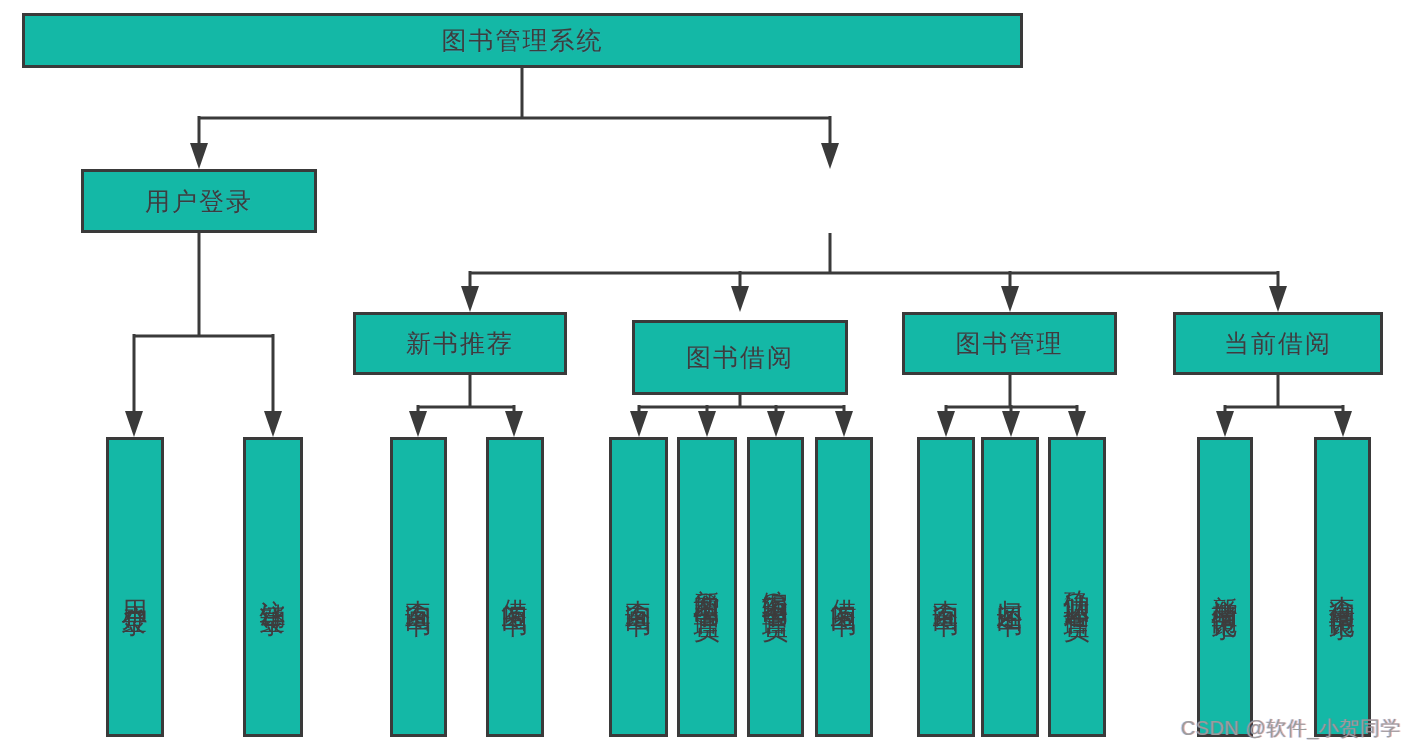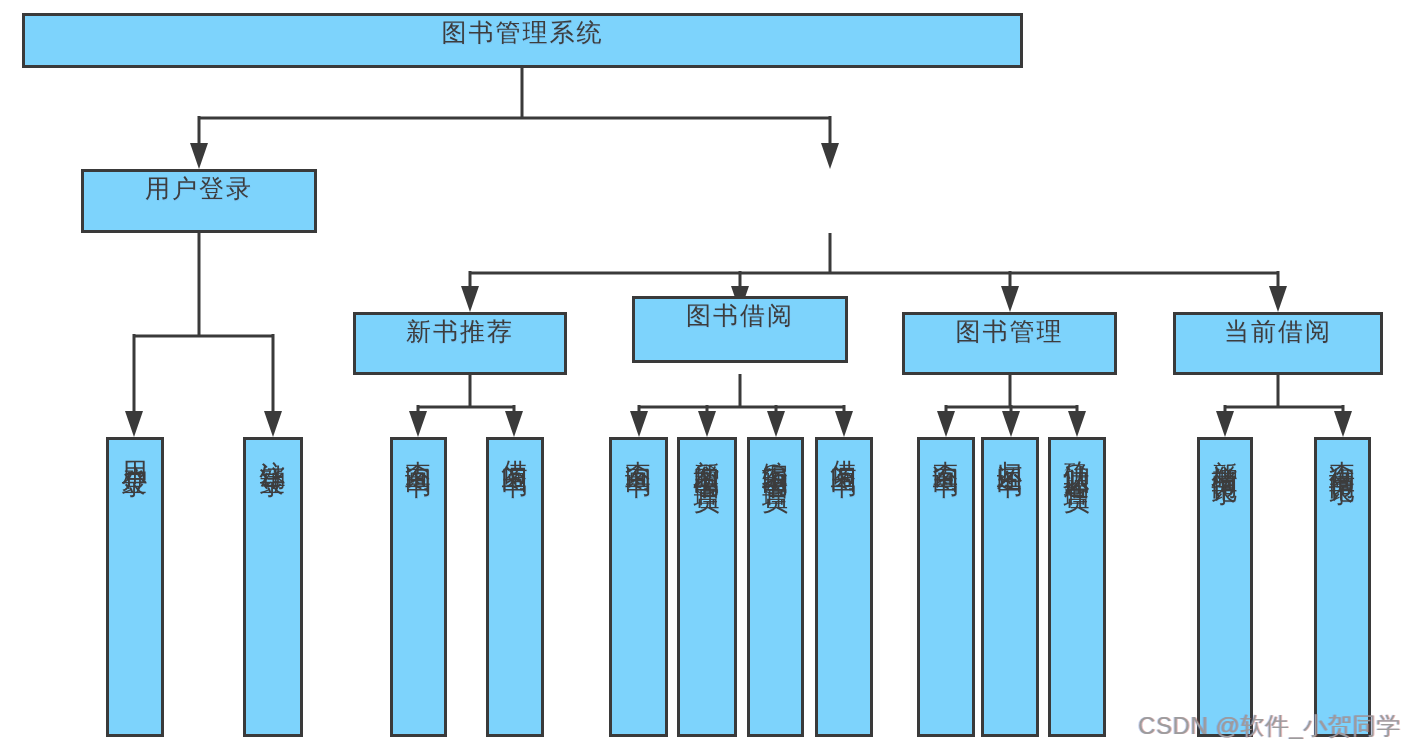--- a/index.html
+++ b/index.html
@@ -16,42 +16,42 @@
     font-family:"Liberation Sans","DejaVu Sans",sans-serif;
     overflow:hidden;
   }
   .connectors{position:absolute;left:0;top:0;width:1405px;height:747px;}
   .connectors path{stroke:var(--line);stroke-width:3;fill:none;}
   .connectors polygon{fill:var(--line);stroke:none;}
   .node{
     position:absolute;
     box-sizing:border-box;
     border:3px solid var(--line);
-    background:#7dd3fc;
-    display:flex;justify-content:center;
+    background:#14b8a6;
+    display:flex;align-items:center;justify-content:center;
     color:var(--text);
   }
   .node.h span{
     font-size:25px;
     letter-spacing:2px;
     white-space:nowrap;
     text-shadow:0.5px 0.5px 0 rgba(110,150,220,0.25);
   }
   .node.v span{
     writing-mode:vertical-rl;
     text-orientation:mixed;
     font-size:26px;
     letter-spacing:4px;
     line-height:1;
     text-shadow:0.5px 0.5px 0 rgba(110,150,220,0.25);
   }
   .watermark{
     position:absolute;
     right:4px;bottom:5px;
-    font-size:24px;
+    font-size:20px;
     color:var(--watermark);
     letter-spacing:0.5px;
     white-space:nowrap;
     text-shadow:1px 0 0 rgba(205,90,90,0.40), -1px 0 0 rgba(110,140,225,0.35);
     z-index:5;
     margin-left:48px;
   }
 </style>
 </head>
 <body>
@@ -94,21 +94,21 @@
     <span>图书管理系统</span>
   </div>
 
   <div class="node h" style="left:81px;top:169px;width:236px;height:64px">
     <span>用户登录</span>
   </div>
 
   <div class="node h" style="left:353px;top:312px;width:214px;height:63px">
     <span>新书推荐</span>
   </div>
-  <div class="node h" style="left:632px;top:296px;width:216px;height:67px">
+  <div class="node h" style="left:632px;top:320px;width:216px;height:75px">
     <span>图书借阅</span>
   </div>
   <div class="node h" style="left:902px;top:312px;width:215px;height:63px">
     <span>图书管理</span>
   </div>
   <div class="node h" style="left:1173px;top:312px;width:210px;height:63px">
     <span>当前借阅</span>
   </div>
 
   <div class="node v" style="left:106px;top:437px;width:58px;height:300px">

